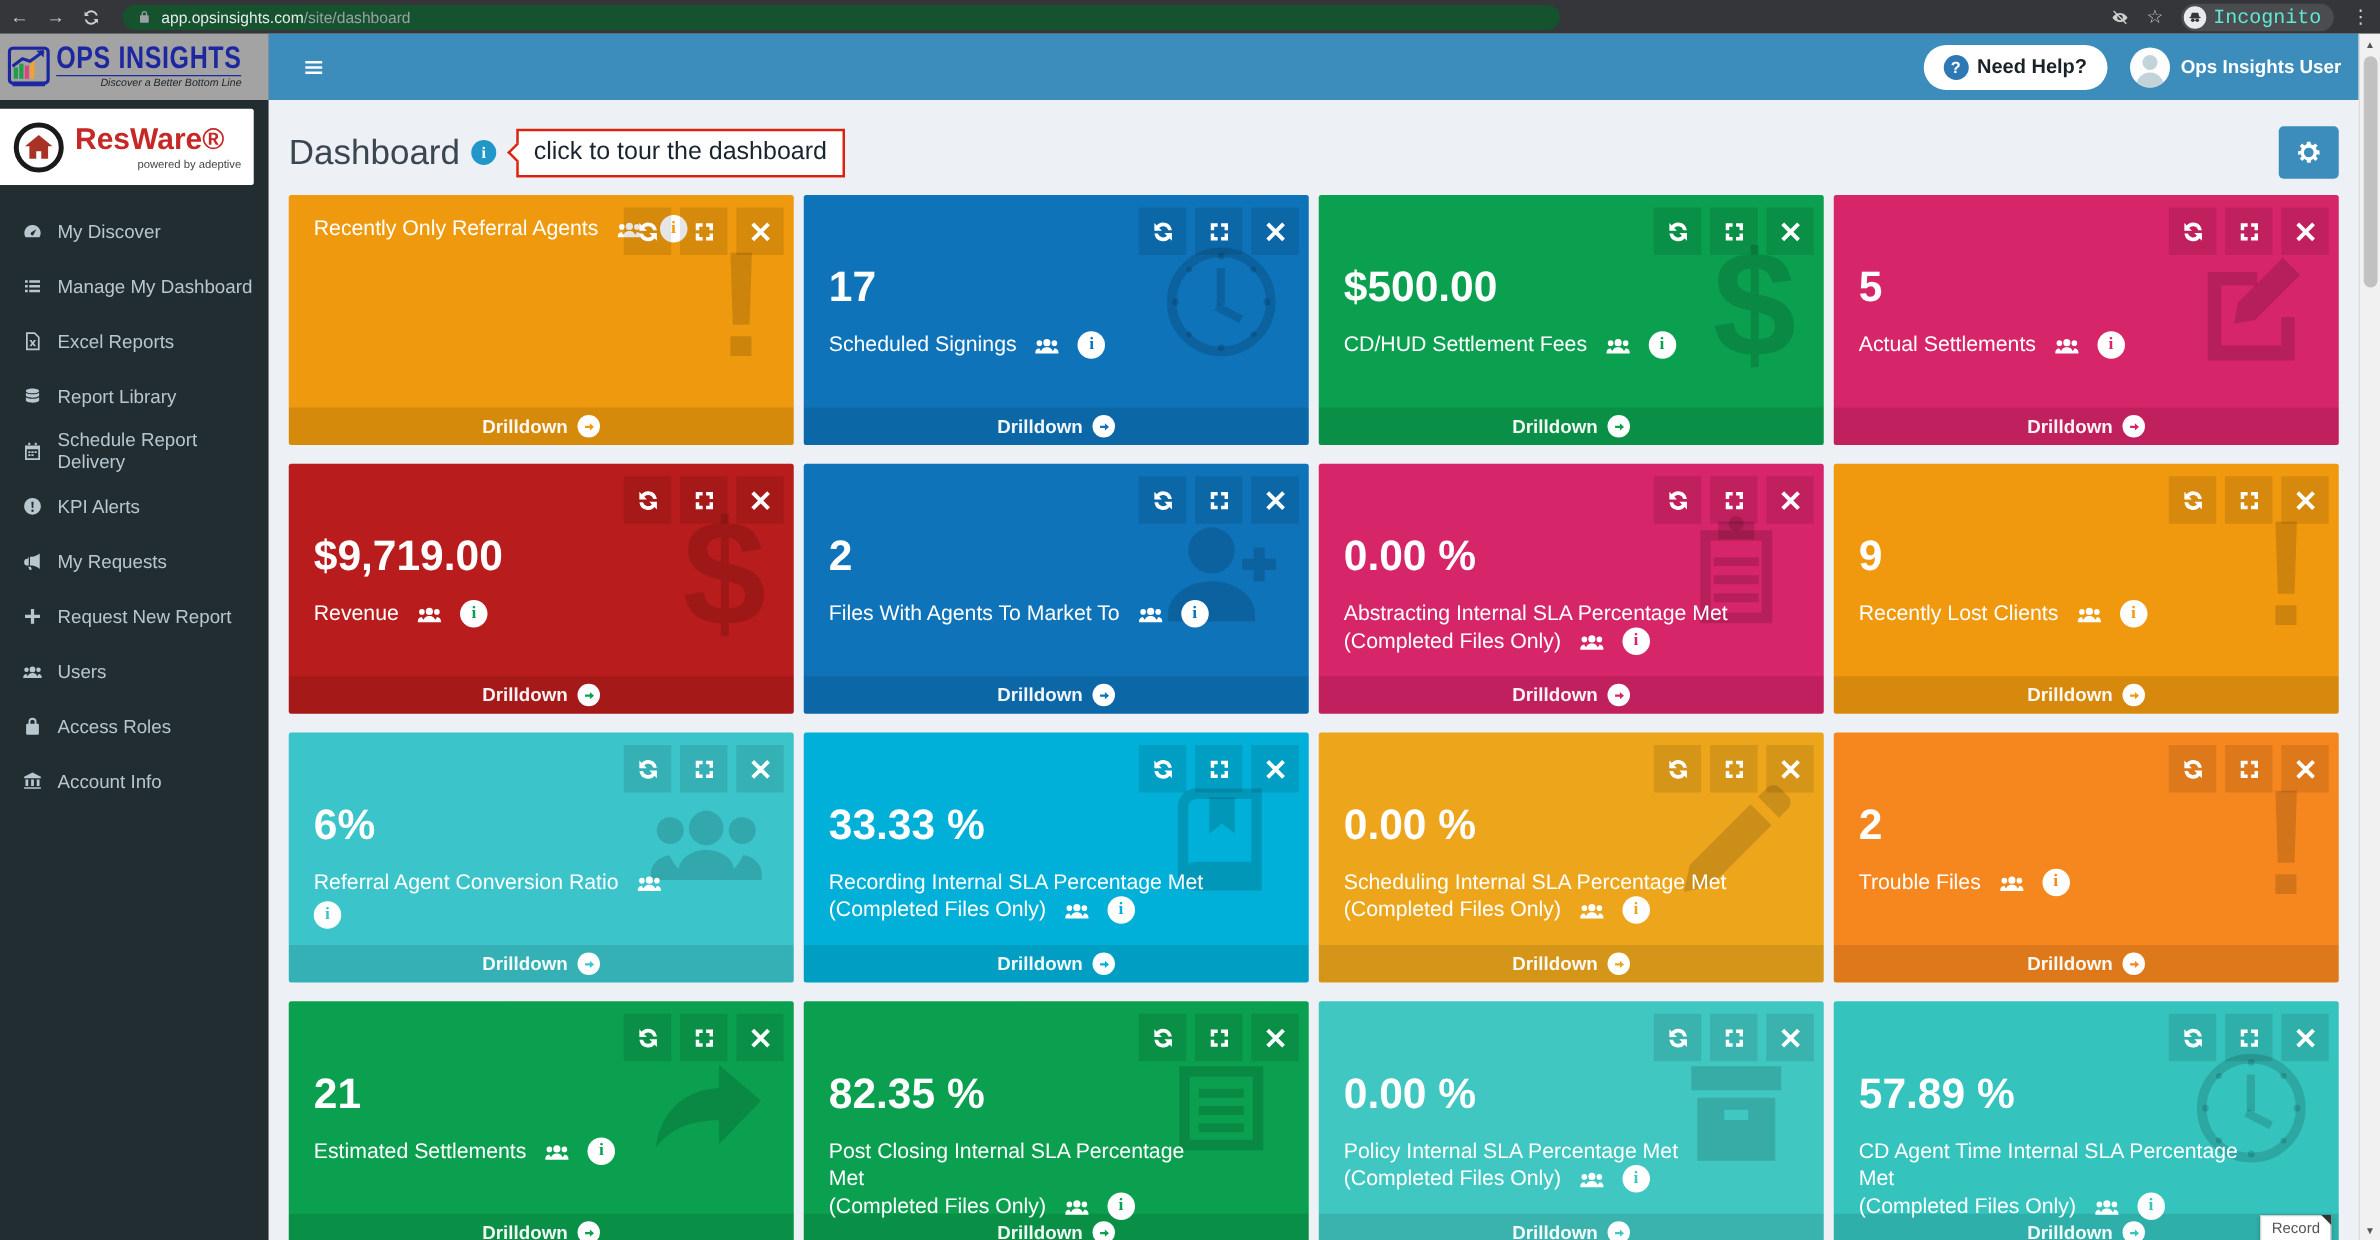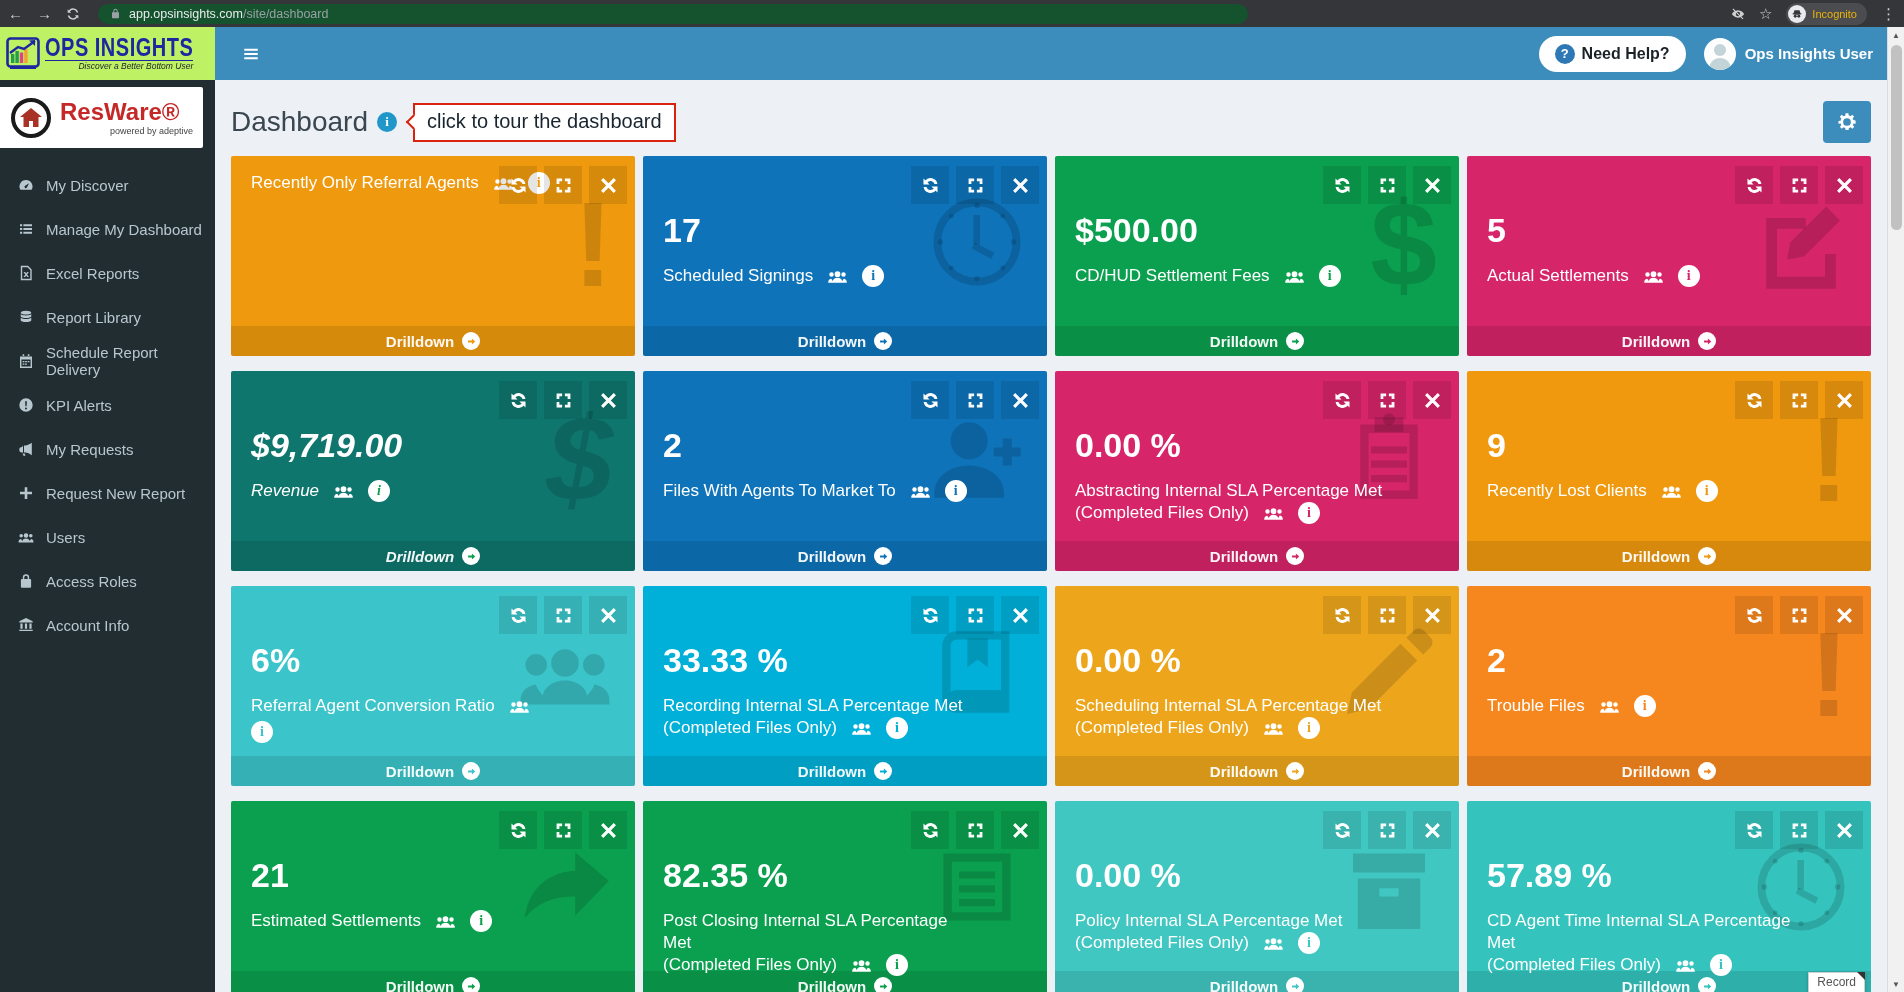--- a/index.html
+++ b/index.html
@@ -10,29 +10,29 @@
   .nav-glyph { color:#cfcfcf; font-size:15px; line-height:1; cursor:pointer; }
   .nav-glyph svg { width:14px; height:14px; fill:#cfcfcf; display:block; }
   .url-pill { flex:0 0 1150px; height:20px; background:#14532d; border-radius:10px; display:flex; align-items:center; padding:0 12px; gap:8px; margin-left:4px; }
   .url-pill svg { width:11px; height:11px; fill:#9aa0a6; }
   .url-text { color:#e8eaed; font-size:12.5px; white-space:nowrap; }
   .url-text .path { color:#9aa0a6; }
   .browser-right { margin-left:auto; display:flex; align-items:center; gap:14px; }
   .incog-pill { background:#4b4c50; border-radius:11px; height:22px; display:flex; align-items:center; gap:6px; padding:0 10px 0 2px; }
   .incog-circle { width:18px; height:18px; border-radius:50%; background:#e8eaed; display:flex; align-items:center; justify-content:center; }
   .incog-circle svg { width:12px; height:12px; fill:#35363a; }
-  .incog-label { color:#eab308; font-size:11px; }
+  .incog-label { color:#5eead4; font-size:16px;font-family:Liberation Mono, monospace; }
 
   
   .app { position:relative; display:flex; height:965px; }
   .sidebar { width:215px; background:#222d32; flex:0 0 215px; display:flex; flex-direction:column; }
   .main { flex:1; display:flex; flex-direction:column; margin-right:17px; }
 
   
-  .logo-ops { height:53px; background:#bef264; display:flex; align-items:center; padding:4px 6px; gap:5px; }
+  .logo-ops { height:53px; background:#a3a3a3; display:flex; align-items:center; padding:4px 6px; gap:5px; }
   .logo-ops svg.chart { width:34px; height:34px; flex:0 0 34px; }
   .logo-ops .txtcol { display:flex; flex-direction:column; line-height:1; }
   .ops-title { color:#1c27a0; font-weight:bold; font-size:20px; letter-spacing:.5px; transform:scaleY(1.25); transform-origin:left center; white-space:nowrap; }
   .ops-tag { color:#20262b; font-size:8.5px; font-style:italic; border-top:1px solid #1c27a0; margin-top:3px; padding-top:1px; text-align:right; }
   .logo-resware { background:#fff; margin:7px 12px 7px 0; height:61px; border-radius:0 2px 2px 0; display:flex; align-items:center; padding:6px 10px; gap:8px; }
   .rw-badge { width:42px; height:42px; flex:0 0 42px; }
   .rw-col { display:flex; flex-direction:column; flex:1; }
   .rw-name { color:#c62828; font-size:24px; font-weight:bold; line-height:1; }
   .rw-powered { font-size:9px; color:#444; text-align:right; margin-top:2px; }
 
@@ -142,21 +142,21 @@
         <rect x="5" y="17" width="3.4" height="9" fill="#1f9e4c"></rect>
         <rect x="9.4" y="14" width="3.4" height="12" fill="#1f9e4c"></rect>
         <rect x="13.8" y="15.5" width="3.4" height="10.5" fill="#e0447e"></rect>
         <rect x="18.2" y="12" width="3.4" height="14" fill="#f0a232"></rect>
         <polyline points="4,16 12,10 18,12 29,4" fill="none" stroke="#1c27a0" stroke-width="2.4"></polyline>
         <polygon points="29,9 29,3 23,3.5" fill="#1c27a0"></polygon>
         <rect x="4" y="29.5" width="26" height="2.5" fill="#1c27a0"></rect>
       </svg>
       <div class="txtcol">
         <span class="ops-title">OPS INSIGHTS</span>
-        <span class="ops-tag">Discover a Better Bottom User</span>
+        <span class="ops-tag">Discover a Better Bottom Line</span>
       </div>
     </div>
     <div class="logo-resware">
       <svg class="rw-badge" viewBox="0 0 42 42">
         <circle cx="21" cy="21" r="18" fill="#fff" stroke="#1a1a1a" stroke-width="4"></circle>
         <path d="M21 11l11 9h-3.5v10h-5.5v-6h-4v6h-5.5V20H10z" fill="#a93226"></path>
       </svg>
       <div class="rw-col">
         <span class="rw-name">ResWare®</span>
         <span class="rw-powered">powered by adeptive</span>
@@ -458,21 +458,21 @@
               </svg></div>
             <div class="tile-footer">
               <span>Drilldown</span>
               <span class="arrow-badge">
                 <svg viewBox="0 0 16 16" fill="currentColor" style="fill:#d62569">
                   <path d="M3 6.6h5.6V3.8L13.4 8l-4.8 4.2V9.4H3z"></path>
                 </svg>
               </span>
             </div>
           </div>
-          <div class="tile" style="background: #0f766e; font-style: italic;">
+          <div class="tile" style="background: #b91c1c;">
             <div class="tile-actions">
               <button class="t-btn">
                 <svg viewBox="0 0 16 16" fill="currentColor">
                   <path d="M13.9 6.2A6 6 0 0 0 3.2 3.9L1.9 2.6v4h4L4.4 5.1a4.4 4.4 0 0 1 7.8 1.1zM2.1 9.8a6 6 0 0 0 10.7 2.3l1.3 1.3v-4h-4l1.5 1.5a4.4 4.4 0 0 1-7.8-1.1z"></path>
                 </svg>
               </button>
               <button class="t-btn">
                 <svg viewBox="0 0 16 16" fill="currentColor">
                   <path d="M2 2h4.2v1.6H3.6v2.6H2zM9.8 2H14v4.2h-1.6V3.6H9.8zM2 9.8h1.6v2.6h2.6V14H2zM12.4 9.8H14V14H9.8v-1.6h2.6z"></path>
                 </svg>

